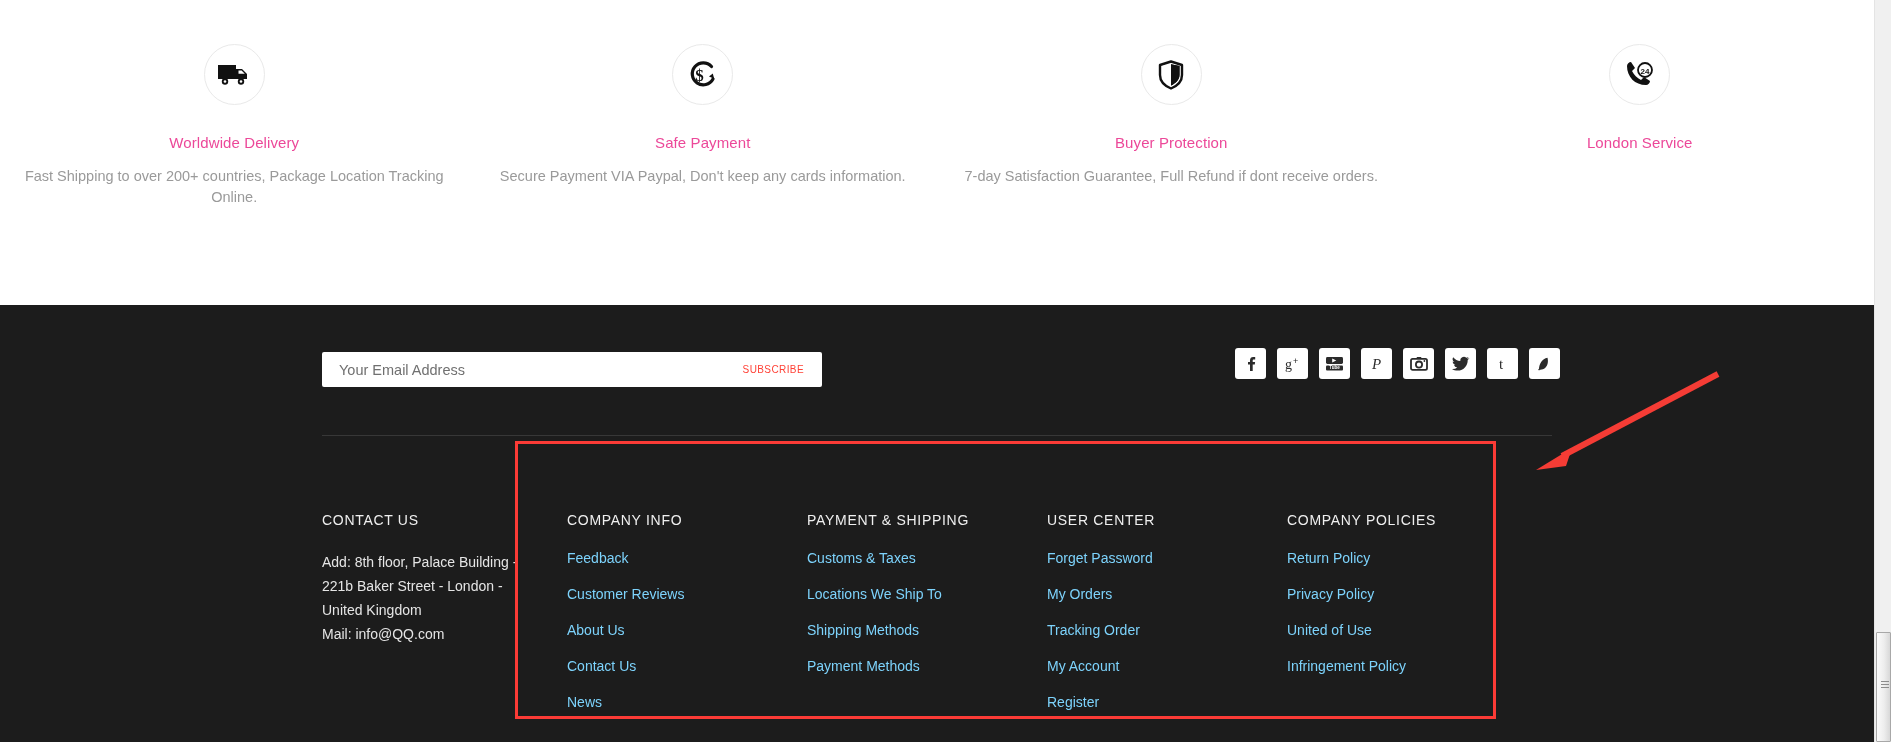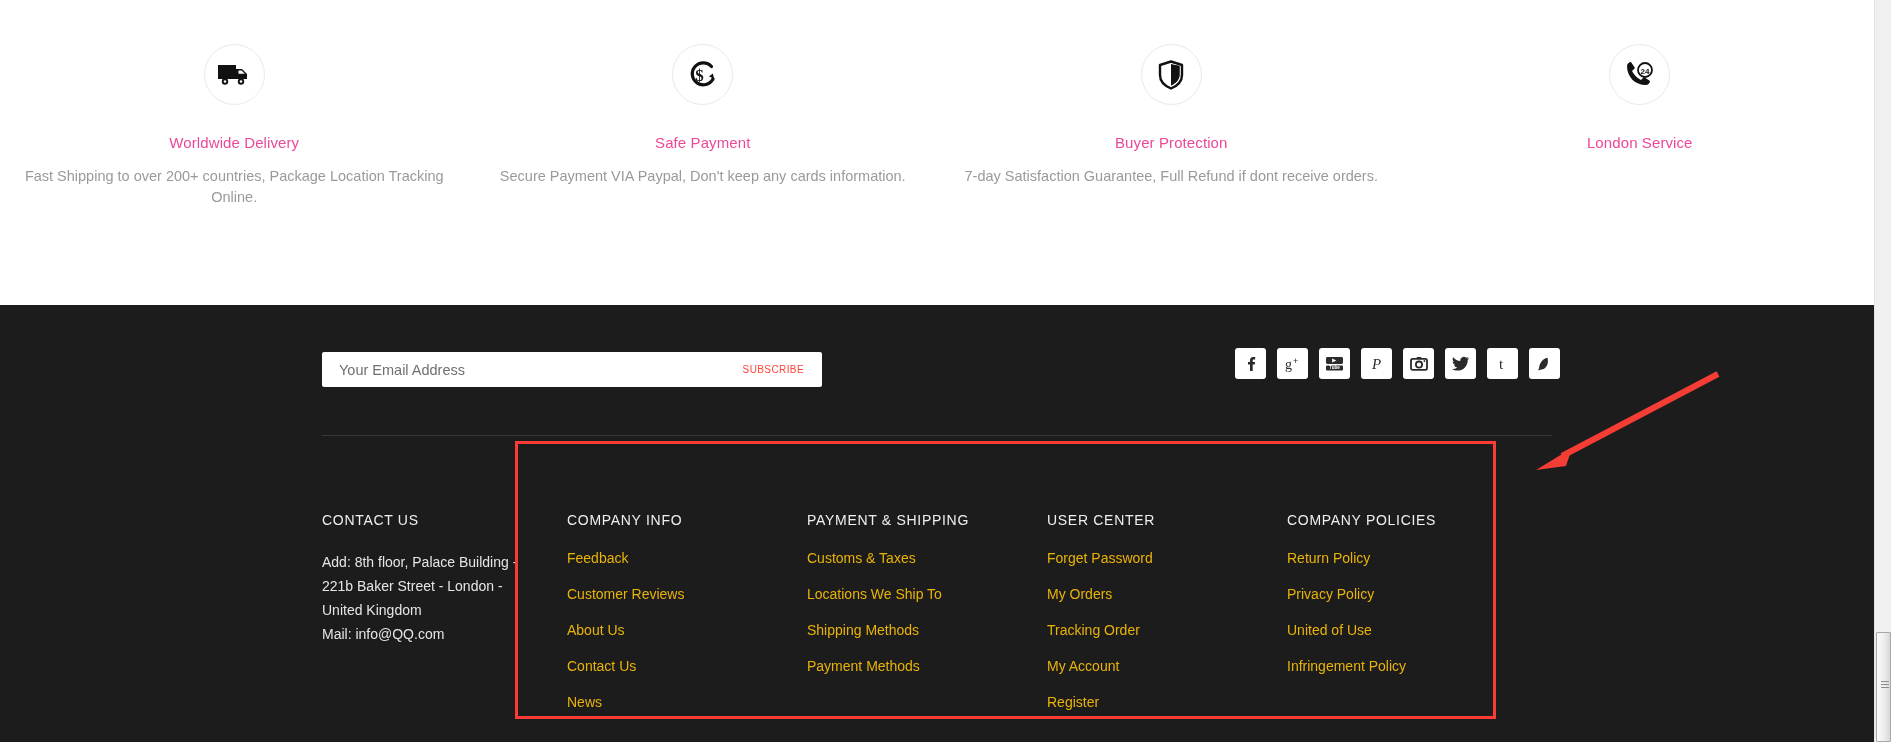--- a/index.html
+++ b/index.html
@@ -125,21 +125,21 @@
   .col.contact { width: 245px; }
   .col-title {
     font-size: 14px;
     color: #efefef;
     letter-spacing: .7px;
     margin-bottom: 22px;
   }
   .col-link {
     display: block;
     font-size: 14px;
-    color: #eab308;
+    color: #7dd3fc;
     text-decoration: none;
     margin-bottom: 20px;
     cursor: pointer;
   }
   .contact-line {
     font-size: 14px;
     color: #e5e5e5;
     line-height: 24px;
   }
 

